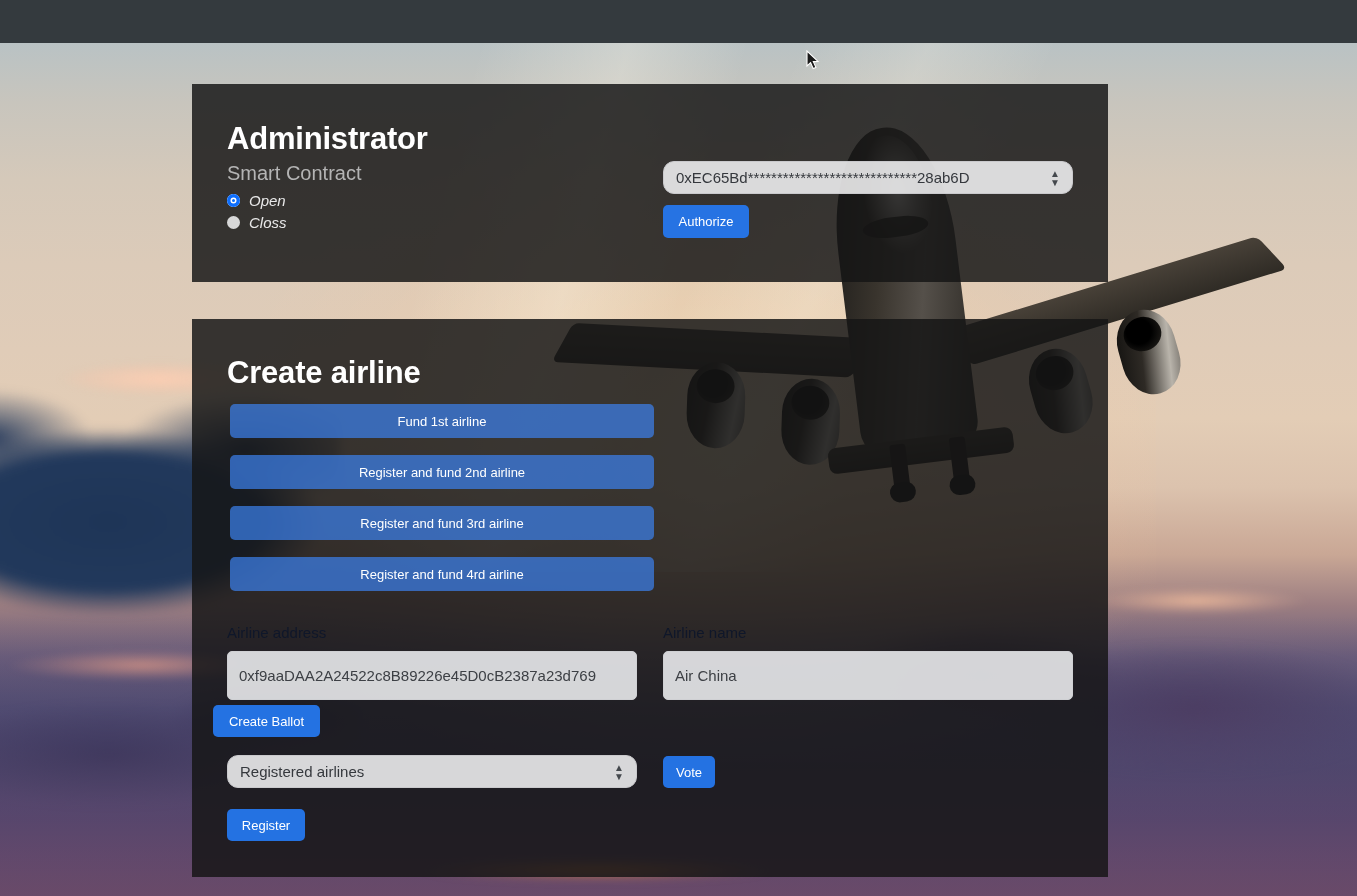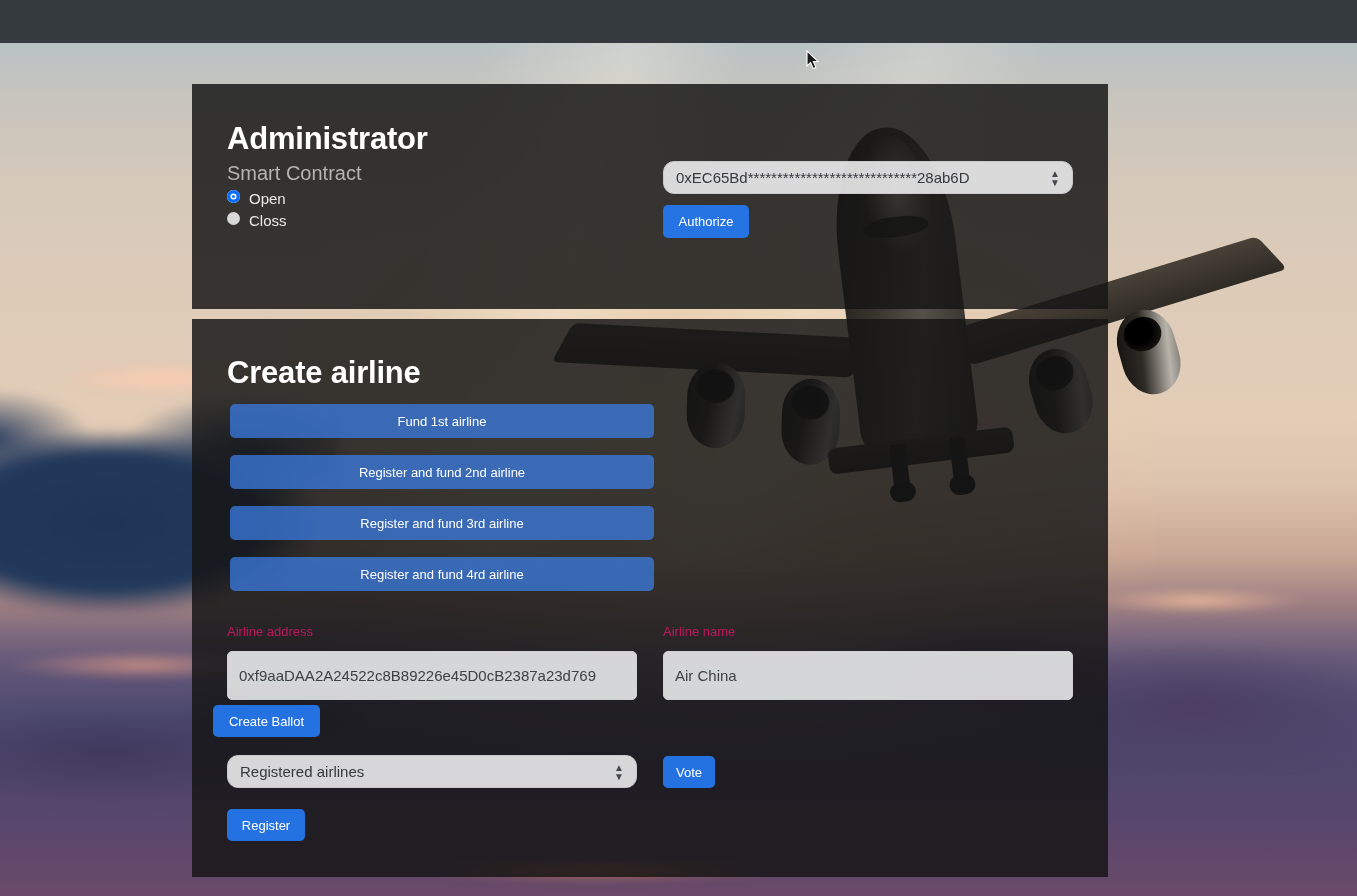--- a/index.html
+++ b/index.html
@@ -216,21 +216,21 @@
   }
 
   
   .panel {
     position: absolute;
     background: rgba(21,21,21,0.84);
     z-index: 10;
   }
   .panel-admin {
     left: 192px; top: 84px;
-    width: 916px; height: 225px;
+    width: 916px; height: 198px;
   }
   .panel-create {
     left: 192px; top: 319px;
     width: 916px; height: 558px;
   }
 
   h1.title {
     color: #ffffff;
     font-size: 31px;
     font-weight: bold;
@@ -245,22 +245,24 @@
     color: #b4b4b4;
     font-size: 20px;
   }
 
   .radios {
     position: absolute;
     left: 35px; top: 106px;
   }
   .radio-row {
     display: flex;
+    align-items: center;
     height: 21px;
     margin-bottom: 1px;
+    font-style: italic;
   }
   .radio-dot {
     width: 13px; height: 13px;
     border-radius: 50%;
     margin-right: 9px;
     flex: 0 0 auto;
   }
   .radio-dot.on {
     background: #0d6efd;
     box-shadow: inset 0 0 0 3.5px #0d6efd, inset 0 0 0 5px #fff;
@@ -321,22 +323,22 @@
     margin-bottom: 17px;
   }
   .consensus {
     position: absolute;
     left: 35px; top: 264px;
     color: #b9b9b9;
     font-size: 18px;
   }
   .field-label {
     position: absolute;
-    color: #be185d;
-    font-size: 13px;
+    color: #0f172a;
+    font-size: 15px;
   }
   .lbl-addr { left: 35px; top: 305px; }
   .lbl-name { left: 471px; top: 305px; }
 
   .inp {
     position: absolute;
     height: 49px;
     background: rgba(240,241,243,0.87);
     border: 1px solid #cfd0d3;
     border-radius: 5px;

